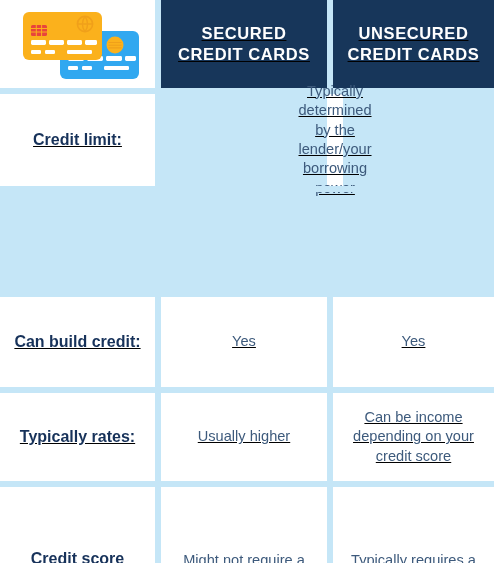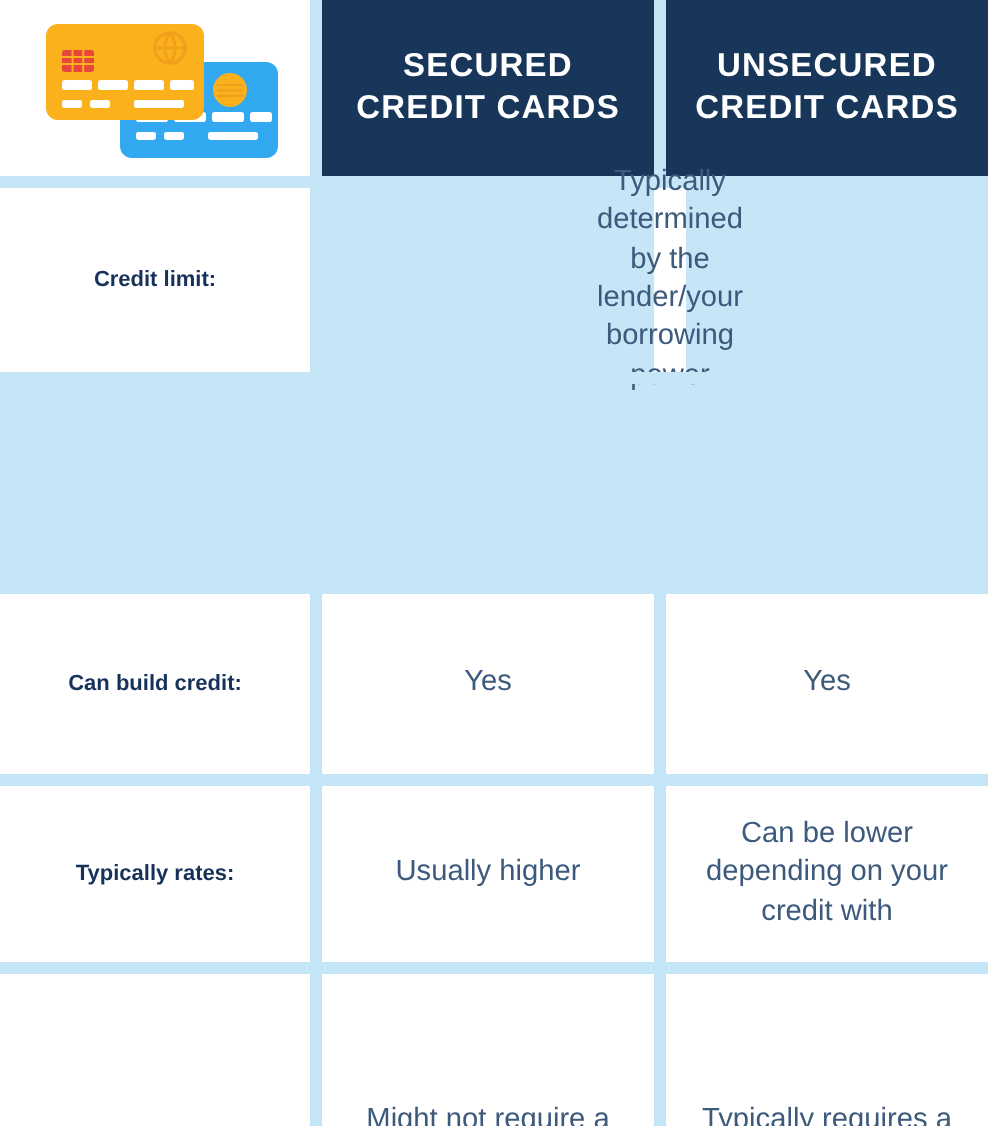--- a/index.html
+++ b/index.html
@@ -9,20 +9,21 @@
     font-family:"Liberation Sans", sans-serif;
     overflow:hidden;
   }
   .table{
     position:relative;
     width:494px;height:563px;
     background:#c5e6f7; 
     display:grid;
     grid-template-columns:155px 6px 166px 6px 161px;
     grid-template-rows:88px 6px 92px 6px 99px 6px 90px 6px 88px 6px 166px;
+    text-decoration:underline;
   }
   .gap{background:#c5e6f7;}
   .cell{
     background:#ffffff;
     display:flex;
     align-items:center;
     justify-content:center;
     text-align:center;
     box-sizing:border-box;
     padding:4px 8px;
@@ -32,21 +33,21 @@
     color:#ffffff;
     font-weight:bold;
     font-size:16.5px;
     letter-spacing:0.6px;
     line-height:1.28;
   }
   .hdr-blank{background:#ffffff;}
   .label{
     color:#17325a;
     font-weight:bold;
-    font-size:11px;
+    font-size:16px;
     line-height:1.3;
   }
   .body{
     color:#3d5a7c;
     font-weight:normal;
     font-size:14.6px;
     line-height:1.33;
   }
   .cards-wrap{
     width:100%;height:100%;
@@ -118,21 +119,21 @@
   <div class="cell body">Yes</div>
   <div class="gap"></div>
   <div class="cell body">Yes</div>
 
   <div class="gap" style="grid-column:1/6;"></div>
 
   <div class="cell label">Typically rates:</div>
   <div class="gap"></div>
   <div class="cell body">Usually higher</div>
   <div class="gap"></div>
-  <div class="cell body">Can be lower depending on your credit with</div>
+  <div class="cell body">Can be income depending on your credit score</div>
 
   <div class="gap" style="grid-column:1/6;"></div>
 
   <div class="cell label">Credit score impact:</div>
   <div class="gap"></div>
   <div class="cell body">Might not require a hard inquiry</div>
   <div class="gap"></div>
   <div class="cell body">Typically requires a hard inquiry</div>
 
 </div>

